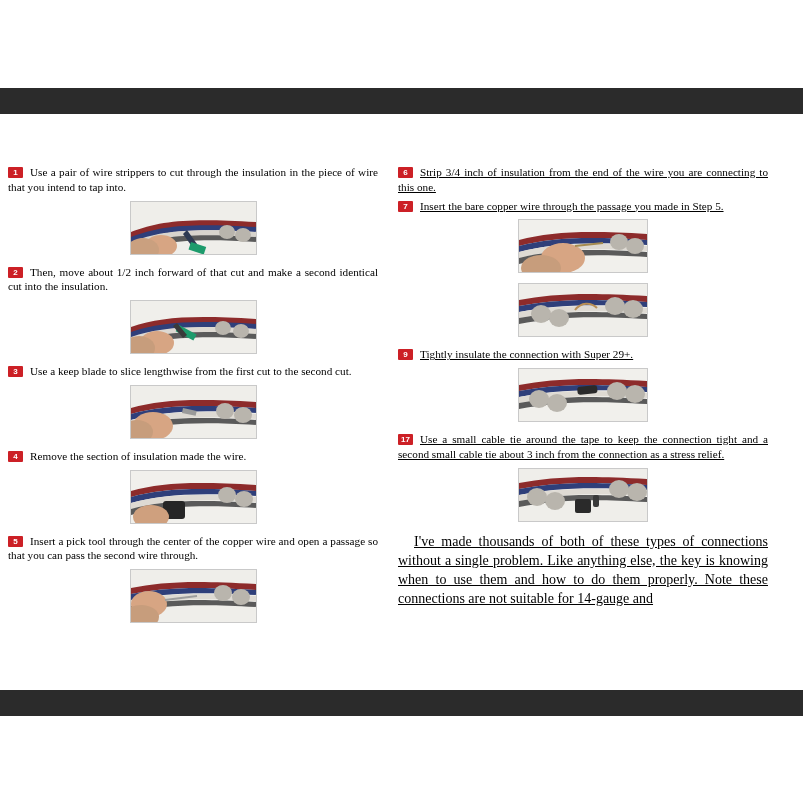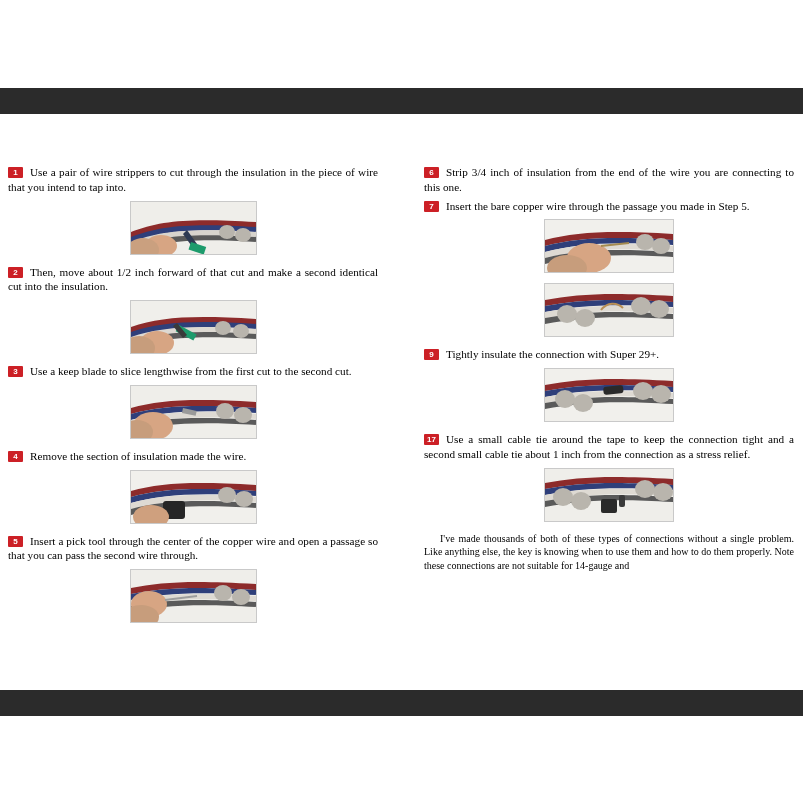--- a/index.html
+++ b/index.html
@@ -30,30 +30,29 @@
   }
   .band-top { top: 88px; height: 26px; }
   .band-bottom { top: 690px; height: 26px; }
 
   .columns {
     position: absolute;
     left: 0;
     top: 165px;
     width: 803px;
     display: flex;
-    gap: 26px;
     padding: 0 8px;
     box-sizing: border-box;
   }
   .col {
     width: 370px;
     flex: 0 0 370px;
   }
   .col-left { margin-left: 0px; }
-  .col-right { margin-left: 20px; }
+  .col-right { margin-left: 20px; text-decoration: underline; }
 
   .step {
     margin-bottom: 2px;
   }
   .step-text {
     font-size: 11.2px;
     line-height: 1.32;
     text-align: justify;
     text-justify: inter-word;
     margin: 0 0 4px 0;
@@ -82,21 +81,21 @@
     position: relative;
     overflow: hidden;
     background: #eceae6;
   }
   .photo.wide {
     width: 128px;
   }
   .photo svg { display: block; }
 
   .closing {
-    font-size: 10px;
+    font-size: 14px;
     line-height: 1.36;
     text-align: justify;
     text-indent: 16px;
     margin-top: 4px;
   }
 </style>
 </head>
 <body>
 
 <div class="page">
@@ -253,21 +252,21 @@
             <ellipse cx="20" cy="30" rx="10" ry="9" fill="#b9b5ad"></ellipse>
             <ellipse cx="38" cy="34" rx="10" ry="9" fill="#b9b5ad"></ellipse>
             <ellipse cx="98" cy="22" rx="10" ry="9" fill="#b9b5ad"></ellipse>
             <ellipse cx="116" cy="25" rx="10" ry="9" fill="#b9b5ad"></ellipse>
             <rect x="58" y="18" width="20" height="8" rx="3" transform="rotate(-6 58 18)" fill="#2a2a2a"></rect>
           </svg>
         </div>
       </div>
 
       <div class="step">
-        <p class="step-text"><span class="num">17</span><span>Use a small cable tie around the tape to keep the connection tight and a second small cable tie about 1 inch from the connection as a stress relief.</span></p>
+        <p class="step-text"><span class="num">17</span><span>Use a small cable tie around the tape to keep the connection tight and a second small cable tie about 3 inch from the connection as a stress relief.</span></p>
         <div class="photo wide">
           <svg width="128" height="52" viewBox="0 0 128 52">
             <rect x="0" y="0" width="128" height="52" fill="#efeeea"></rect>
             <path d="M0 14 C32 8 64 6 128 10 L128 16 C64 12 32 14 0 20 Z" fill="#8d2b2b"></path>
             <path d="M0 20 C32 14 64 12 128 16 L128 21 C64 17 32 20 0 26 Z" fill="#2f3f7a"></path>
             <path d="M0 26 C32 20 64 18 128 22 L128 27 C64 23 32 26 0 32 Z" fill="#dedad3"></path>
             <path d="M0 32 C32 26 64 24 128 28 L128 33 C64 29 32 32 0 38 Z" fill="#5a5a5a"></path>
             <ellipse cx="18" cy="28" rx="10" ry="9" fill="#b9b5ad"></ellipse>
             <ellipse cx="36" cy="32" rx="10" ry="9" fill="#b9b5ad"></ellipse>
             <ellipse cx="100" cy="20" rx="10" ry="9" fill="#b9b5ad"></ellipse>

